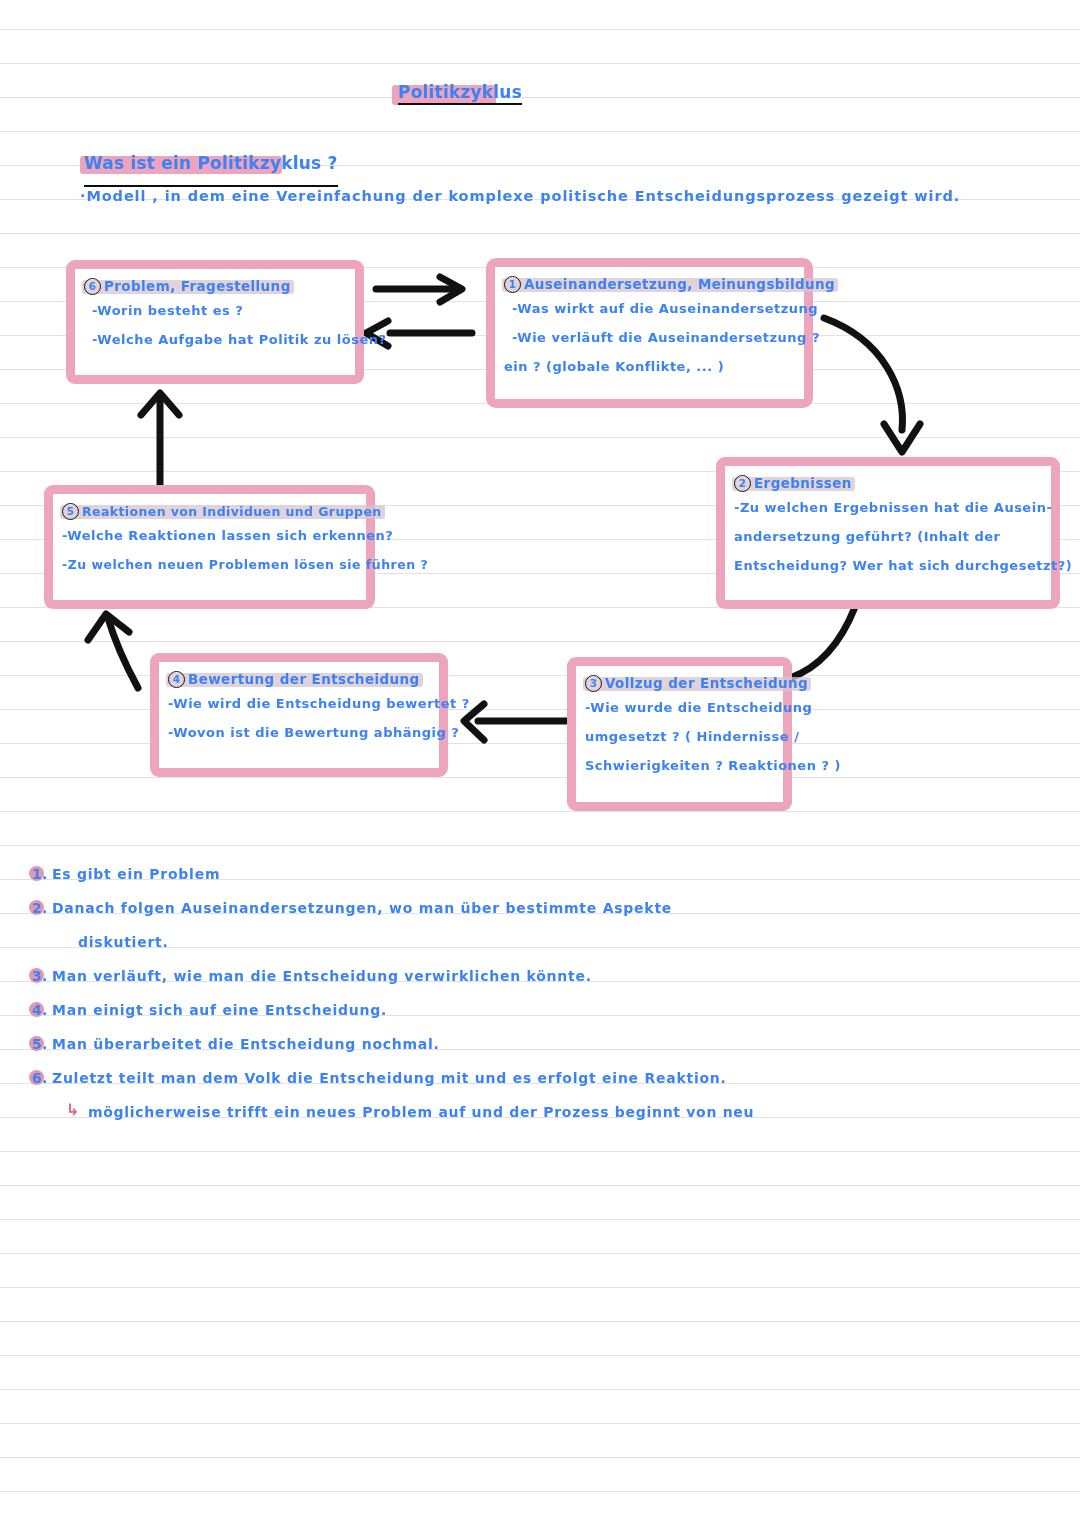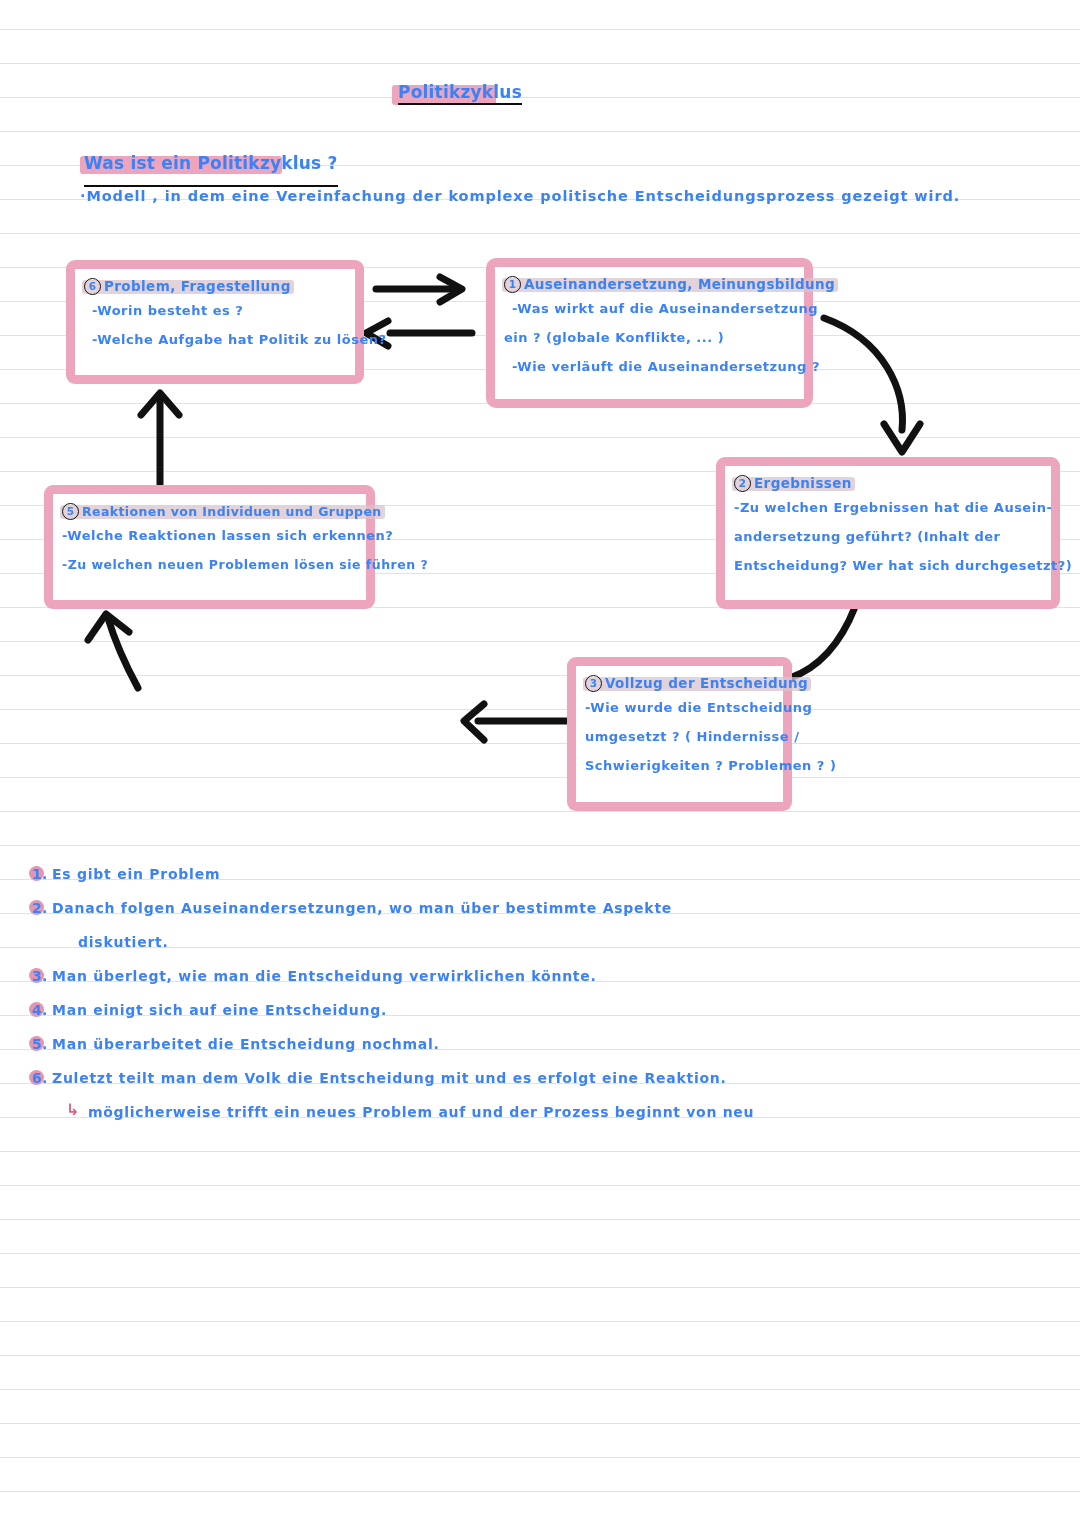--- a/index.html
+++ b/index.html
@@ -227,22 +227,22 @@
     </div>
   </div>
 
   <div class="cbox" style="left:486px; top:258px; width:327px; height:150px;border-radius:10px;">
     <div class="cbox-inner">
       <div class="cb-head hw">
         <span class="hl"></span>
         <span class="num">1</span><span class="htxt">Auseinandersetzung, Meinungsbildung</span>
       </div>
       <div class="cb-line hw ind">-Was wirkt auf die Auseinandersetzung</div>
+      <div class="cb-line hw ind">-Wie verläuft die Auseinandersetzung ?</div>
       <div class="cb-line hw">ein ? (globale Konflikte, ... )</div>
-      <div class="cb-line hw ind">-Wie verläuft die Auseinandersetzung ?</div>
     </div>
   </div>
 
   <div class="cbox" style="left:716px; top:457px; width:344px; height:152px;">
     <div class="cbox-inner">
       <div class="cb-head hw">
         <span class="hl"></span>
         <span class="num">2</span><span class="htxt">Ergebnissen</span>
       </div>
       <div class="cb-line hw">-Zu welchen Ergebnissen hat die Ausein-</div>
@@ -252,24 +252,34 @@
   </div>
 
   <div class="cbox" style="left:567px; top:657px; width:225px; height:154px;">
     <div class="cbox-inner">
       <div class="cb-head hw">
         <span class="hl"></span>
         <span class="num">3</span><span class="htxt">Vollzug der Entscheidung</span>
       </div>
       <div class="cb-line hw">-Wie wurde die Entscheidung</div>
       <div class="cb-line hw">umgesetzt ? ( Hindernisse /</div>
-      <div class="cb-line hw">Schwierigkeiten ? Problemen ? )</div>
-    </div>
-  </div>
-
+      <div class="cb-line hw">Schwierigkeiten ? Reaktionen ? )</div>
+    </div>
+  </div>
+
+  <div class="cbox" style="left:150px; top:653px; width:298px; height:124px;">
+    <div class="cbox-inner">
+      <div class="cb-head hw">
+        <span class="hl"></span>
+        <span class="num">4</span><span class="htxt">Bewertung der Entscheidung</span>
+      </div>
+      <div class="cb-line hw">-Wie wird die Entscheidung bewertet ?</div>
+      <div class="cb-line hw">-Wovon ist die Bewertung abhängig ?</div>
+    </div>
+  </div>
 
   <div class="cbox" style="left:44px; top:485px; width:331px; height:124px;">
     <div class="cbox-inner">
       <div class="cb-head hw" style="font-size:12.5px;">
         <span class="hl"></span>
         <span class="num">5</span><span class="htxt">Reaktionen von Individuen und Gruppen</span>
       </div>
       <div class="cb-line hw">-Welche Reaktionen lassen sich erkennen?</div>
       <div class="cb-line hw" style="font-size:12.5px;">-Zu welchen neuen Problemen lösen sie führen ?</div>
     </div>
@@ -292,21 +302,21 @@
       </div>
       <div class="stext hw">Danach folgen  Auseinandersetzungen, wo man über bestimmte Aspekte</div>
       <div class="scont hw">diskutiert.</div>
     </div>
 
     <div class="sitem">
       <div class="snum hw">
         <span class="dot"></span>
         <span class="n">3.</span>
       </div>
-      <div class="stext hw">Man überlegt, wie man die Entscheidung verwirklichen könnte.</div>
+      <div class="stext hw">Man verläuft, wie man die Entscheidung verwirklichen könnte.</div>
     </div>
 
     <div class="sitem">
       <div class="snum hw">
         <span class="dot"></span>
         <span class="n">4.</span>
       </div>
       <div class="stext hw">Man einigt sich auf eine Entscheidung.</div>
     </div>
 

